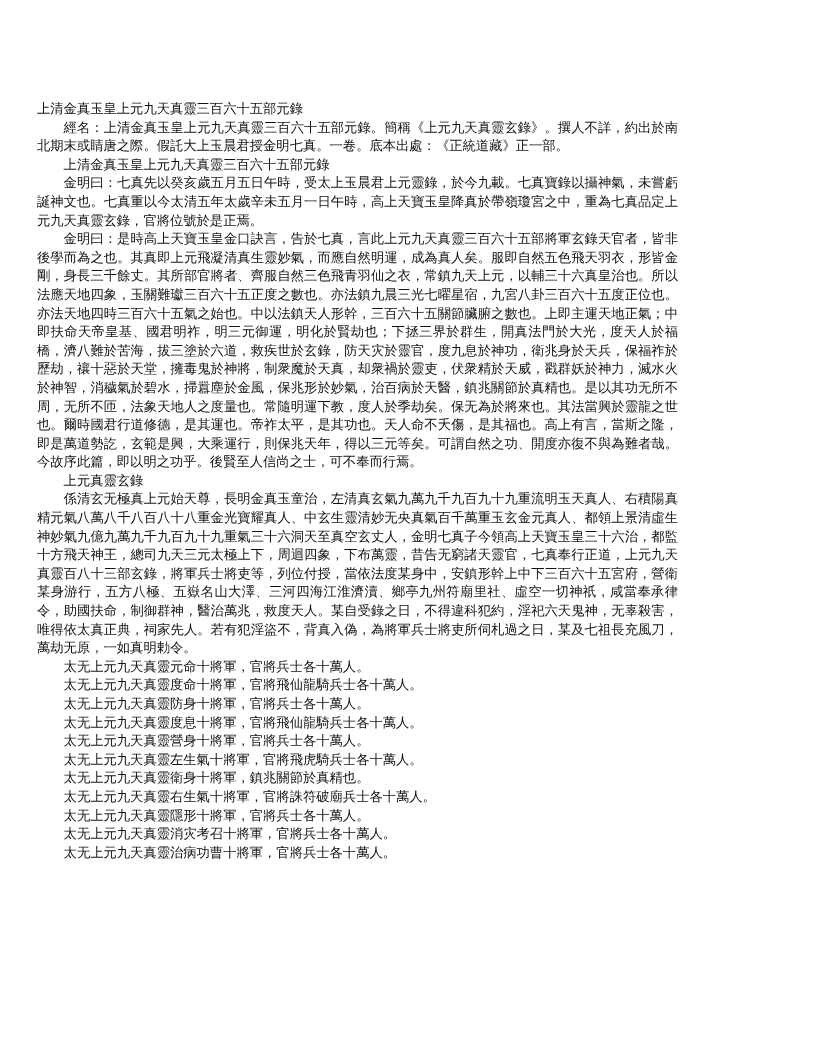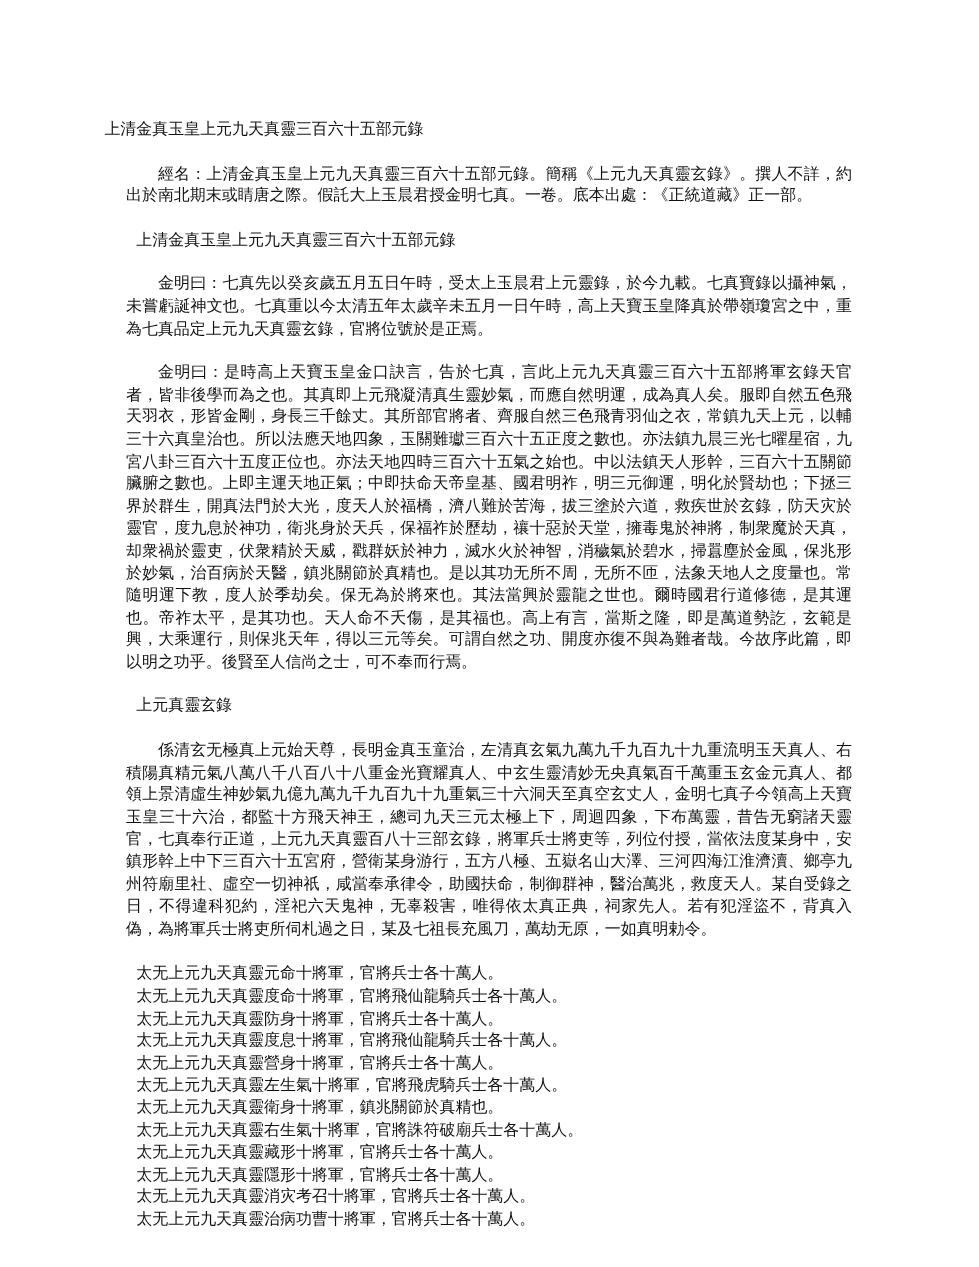--- a/index.html
+++ b/index.html
@@ -12,29 +12,29 @@
     width: 816px;
     height: 1056px;
     font-family: "DejaVu Serif", "Liberation Serif", serif;
     color: #000000;
     -webkit-font-smoothing: none;
   }
   .page {
     box-sizing: border-box;
     width: 816px;
     height: 1056px;
-    padding: 100px 88px 0 87px;
+    padding: 100px 88px 0 37px;
     background: #ffffff;
     position: relative;
   }
   .doc-body {
     width: 641px;
   }
   p.para {
-    margin: 18px;
+    margin: 0;
     padding: 0;
     font-size: 13.3px;
     line-height: 18.6px;
     text-align: justify;
     text-justify: inter-character;
     letter-spacing: 0px;
     word-break: break-all;
     color: #111111;
   }
   p.indent {
@@ -83,20 +83,19 @@
 
     <div>
       <p class="list-line">太无上元九天真靈元命十將軍，官將兵士各十萬人。</p>
       <p class="list-line">太无上元九天真靈度命十將軍，官將飛仙龍騎兵士各十萬人。</p>
       <p class="list-line">太无上元九天真靈防身十將軍，官將兵士各十萬人。</p>
       <p class="list-line">太无上元九天真靈度息十將軍，官將飛仙龍騎兵士各十萬人。</p>
       <p class="list-line">太无上元九天真靈營身十將軍，官將兵士各十萬人。</p>
       <p class="list-line">太无上元九天真靈左生氣十將軍，官將飛虎騎兵士各十萬人。</p>
       <p class="list-line">太无上元九天真靈衛身十將軍，鎮兆關節於真精也。</p>
       <p class="list-line">太无上元九天真靈右生氣十將軍，官將誅符破廟兵士各十萬人。</p>
-      <p class="list-line">太无上元九天真靈藏形十將軍，官將兵士各十萬人。</p>
       <p class="list-line">太无上元九天真靈隱形十將軍，官將兵士各十萬人。</p>
       <p class="list-line">太无上元九天真靈消灾考召十將軍，官將兵士各十萬人。</p>
       <p class="list-line">太无上元九天真靈治病功曹十將軍，官將兵士各十萬人。</p>
     </div>
 
   </div>
 </div>
 
 </body></html>

